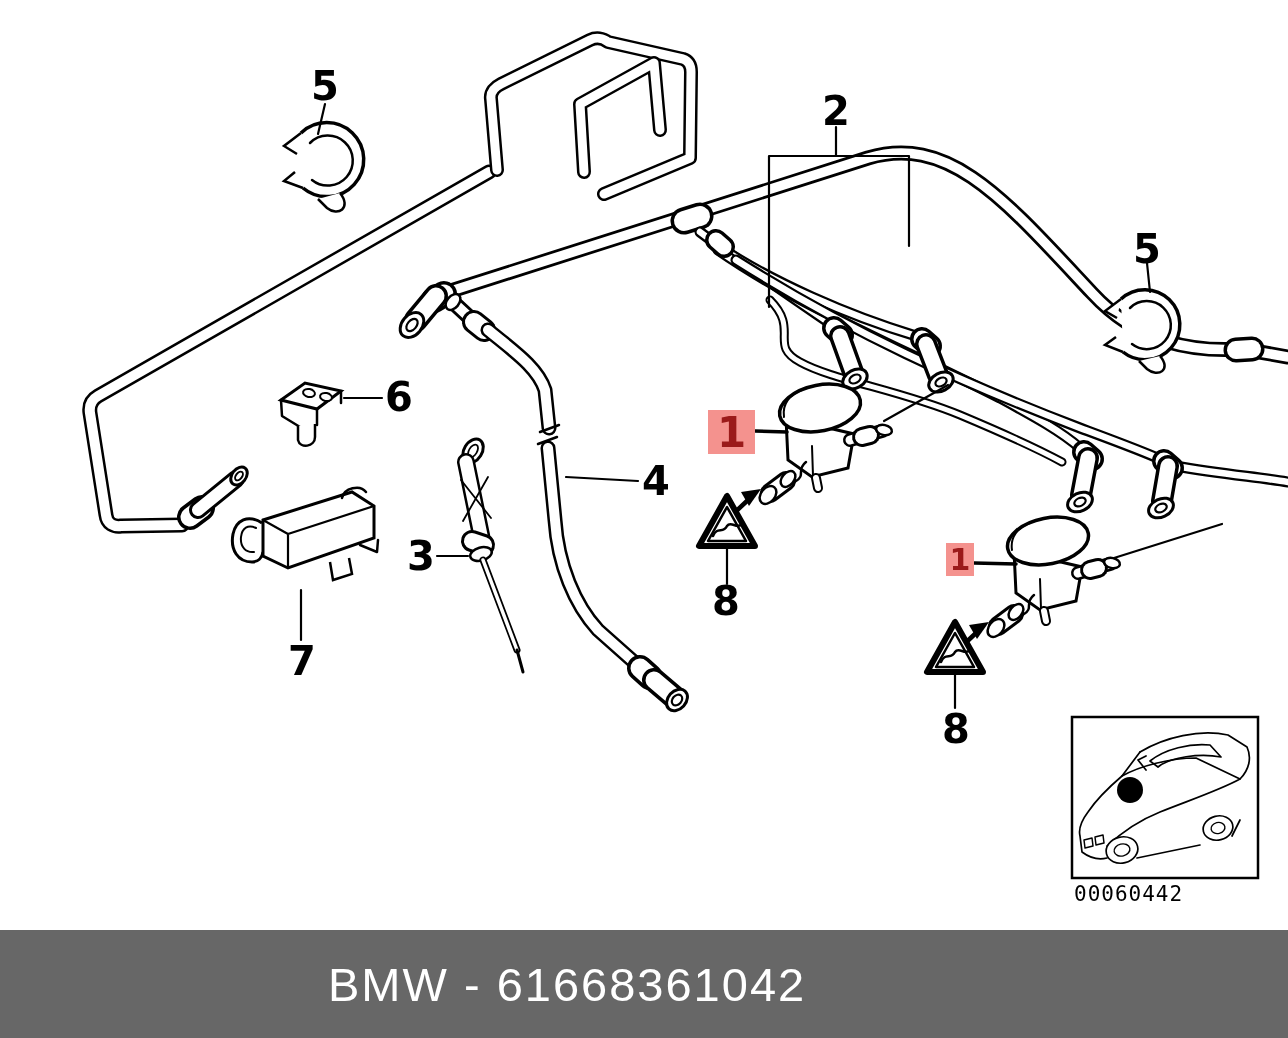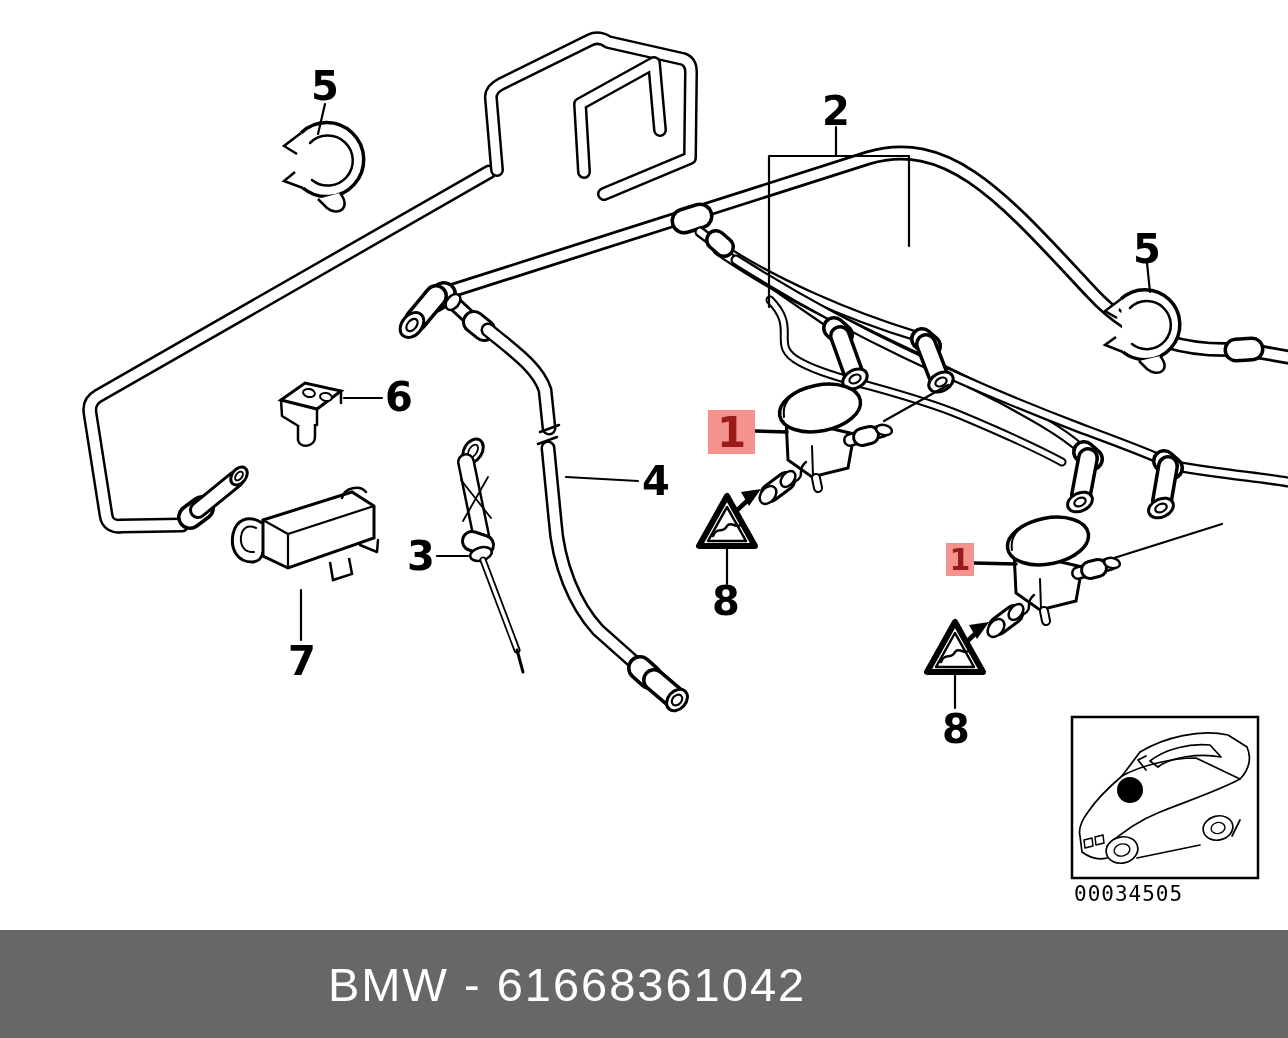--- a/index.html
+++ b/index.html
@@ -286,21 +286,21 @@
   <div class="callout" style="left:399px;top:397px">6</div>
   <div class="callout" style="left:656px;top:481px">4</div>
   <div class="callout" style="left:421px;top:556px">3</div>
   <div class="callout" style="left:302px;top:661px">7</div>
   <div class="callout" style="left:726px;top:601px">8</div>
   <div class="callout" style="left:956px;top:729px">8</div>
 
   <div class="hlbox big">1</div>
   <div class="hlbox small">1</div>
 
-  <div class="inset-number">00034505</div>
+  <div class="inset-number">00060442</div>
 
   
   <div class="footer">
     <div class="footer-inner">
       <span>BMW - 61668361042</span>
     </div>
   </div>
 </div>
 
 </body></html>

